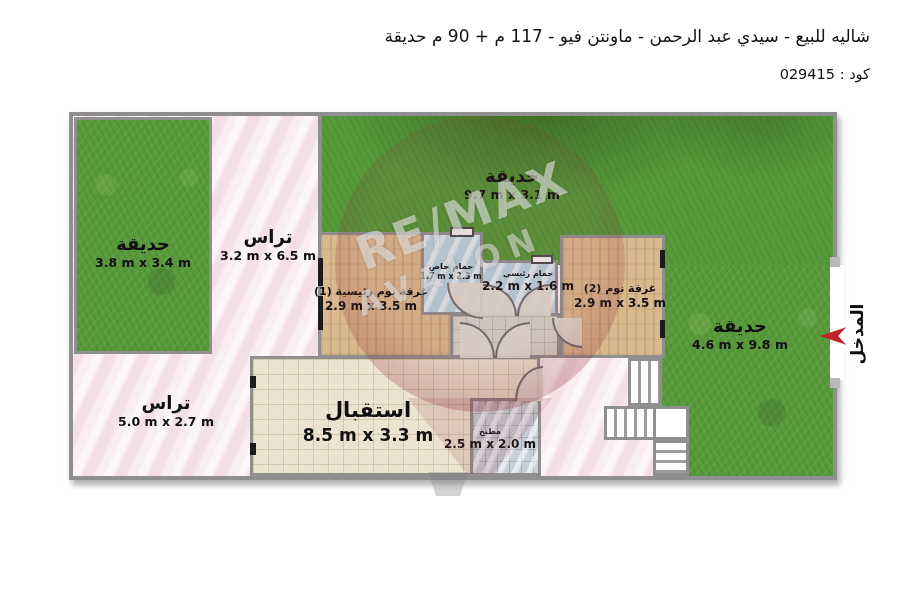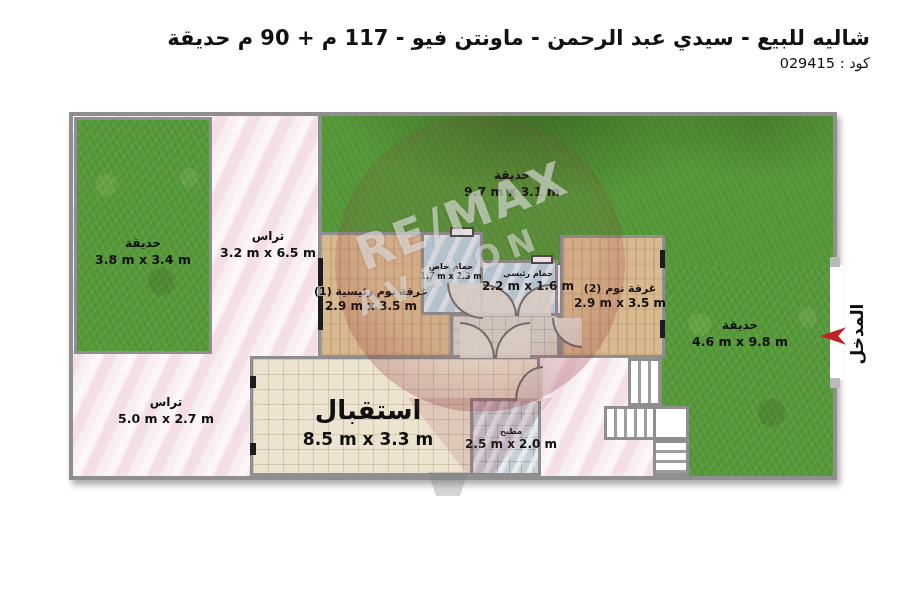--- a/index.html
+++ b/index.html
@@ -1,23 +1,23 @@
 <!DOCTYPE html>
 <html lang="ar" style="--wall: #8f8f8f; --grass: #579a3a; --terrace-pink: #f6e6ea; --wood: #d9b98f; --bath-blue: #b7d2dd; --reception-tile: #ece4d0; --kitchen-tile: #c6cfd6; --arrow-red: #c42127;"><head>
 <meta charset="utf-8">
 <style>
   html,body{margin:0;padding:0;background:#fff;}
   *{box-sizing:border-box;font-family:"DejaVu Sans",sans-serif;}
   .stage{position:relative;width:900px;height:600px;background:#fff;overflow:hidden;}
 
   
   .header{position:absolute;top:26px;right:30px;text-align:right;color:#111;z-index:60;}
-  .title{font-size:21px;font-weight:bold;line-height:1.2;}
+  .title{font-size:17px;font-weight:normal;line-height:1.2;}
   .subtitle{font-size:14.5px;margin-top:6px;}
-  .codeline{font-size:14.5px;margin-top:4px;}
+  .codeline{font-size:14.5px;margin-top:20px;}
 
   
   .plan{position:absolute;left:69px;top:112px;width:768px;height:368px;
         border:4px solid var(--wall);box-shadow:3px 5px 6px rgba(110,110,110,.55);
         background-color:var(--terrace-pink);
         background-image:repeating-linear-gradient(115deg,
           rgba(255,255,255,.65) 0 7px, rgba(242,214,223,.45) 11px 19px,
           rgba(255,255,255,.35) 23px 30px);}
   .plan > div{position:absolute;}
 
@@ -56,25 +56,25 @@
   .wallbar{background:var(--wall);}
   .winbar{background:#1c1c1c;}
   .vent{background:#f2f2f2;border:2px solid #4a4a4a;}
   .steps-v{background:repeating-linear-gradient(90deg,#fff 0 7px,#9d9d9d 7px 10px);}
   .steps-h{background:repeating-linear-gradient(180deg,#fff 0 7px,#9d9d9d 7px 10px);}
   .arc{background:rgba(224,219,208,.9);border:0 solid #6f6f6f;}
 
   
   .room-label{position:absolute;transform:translate(-50%,-50%);text-align:center;
     color:#101010;direction:rtl;white-space:nowrap;line-height:1.3;z-index:20;font-weight:bold;}
-  .lab-lg .rname{font-size:12px;} .lab-lg .rdims{font-size:12.5px;}
+  .lab-lg .rname{font-size:18px;} .lab-lg .rdims{font-size:12.5px;}
   .lab-md .rname{font-size:11px;}   .lab-md .rdims{font-size:12px;}
   .lab-sm .rname{font-size:8.5px;}  .lab-sm .rdims{font-size:8px;}
   .lab-xs .rname{font-size:8px;}    .lab-xs .rdims{font-size:12px;}
-  .lab-xl .rname{font-size:26px;}   .lab-xl .rdims{font-size:17px;}
+  .lab-xl .rname{font-size:21px;}   .lab-xl .rdims{font-size:17px;}
   .rdims{direction:ltr;}
 
   
   .watermark{position:absolute;left:0;top:0;width:900px;height:600px;pointer-events:none;z-index:40;}
   .wm-balloon{position:absolute;left:335px;top:116px;width:290px;height:296px;border-radius:50%;
     background:radial-gradient(circle at 50% 42%, rgba(150,55,65,.10) 0 50%,
       rgba(140,40,52,.25) 72%, rgba(122,32,44,.33) 100%);}
   .wm-funnel{position:absolute;left:398px;top:398px;width:164px;height:76px;
     background:rgba(148,55,66,.16);
     clip-path:polygon(6% 0,94% 0,58% 100%,42% 100%);}
@@ -185,21 +185,21 @@
         <div class="rdims" dir="ltr">1.7 m x 2.3 m</div>
     </div>
     <div class="room-label lab-xs" style="left:455px;top:166px;">
       <div class="rname">حمام رئيسي</div>
         <div class="rdims" dir="ltr">2.2 m x 1.6 m</div>
     </div>
     <div class="room-label lab-xl" style="left:295px;top:306px;">
       <div class="rname">استقبال</div>
         <div class="rdims" dir="ltr">8.5 m x 3.3 m</div>
     </div>
-    <div class="room-label lab-xs" style="left:438px;top:324px;">
+    <div class="room-label lab-xs" style="left:417px;top:324px;">
       <div class="rname">مطبخ</div>
         <div class="rdims" dir="ltr">2.5 m x 2.0 m</div>
     </div>
   </div>
 
   <div class="watermark">
     <div class="wm-balloon"></div>
     <div class="wm-funnel"></div>
     <div class="wm-basket"></div>
     <div class="wm-remax">RE/MAX</div>

